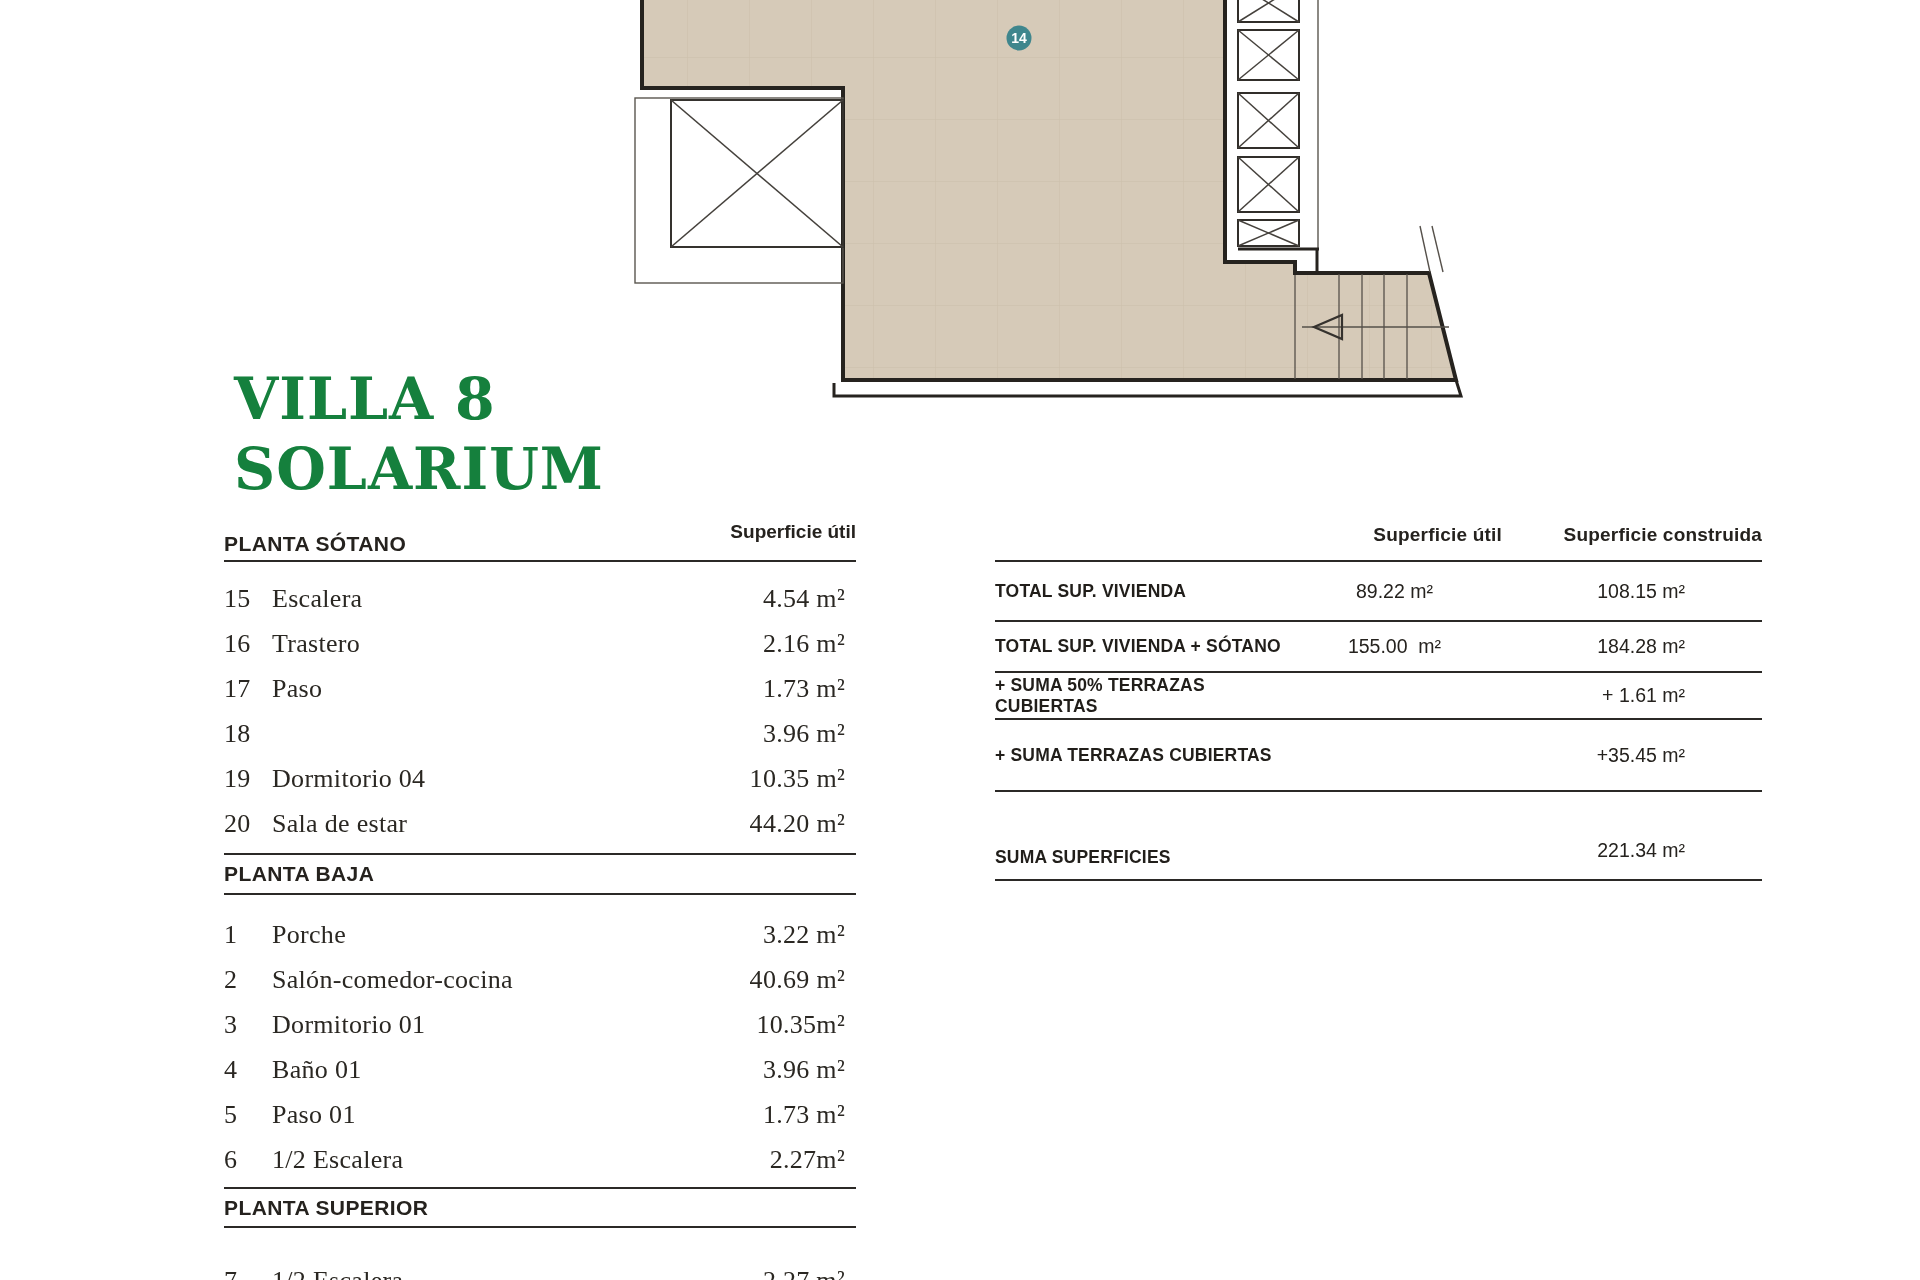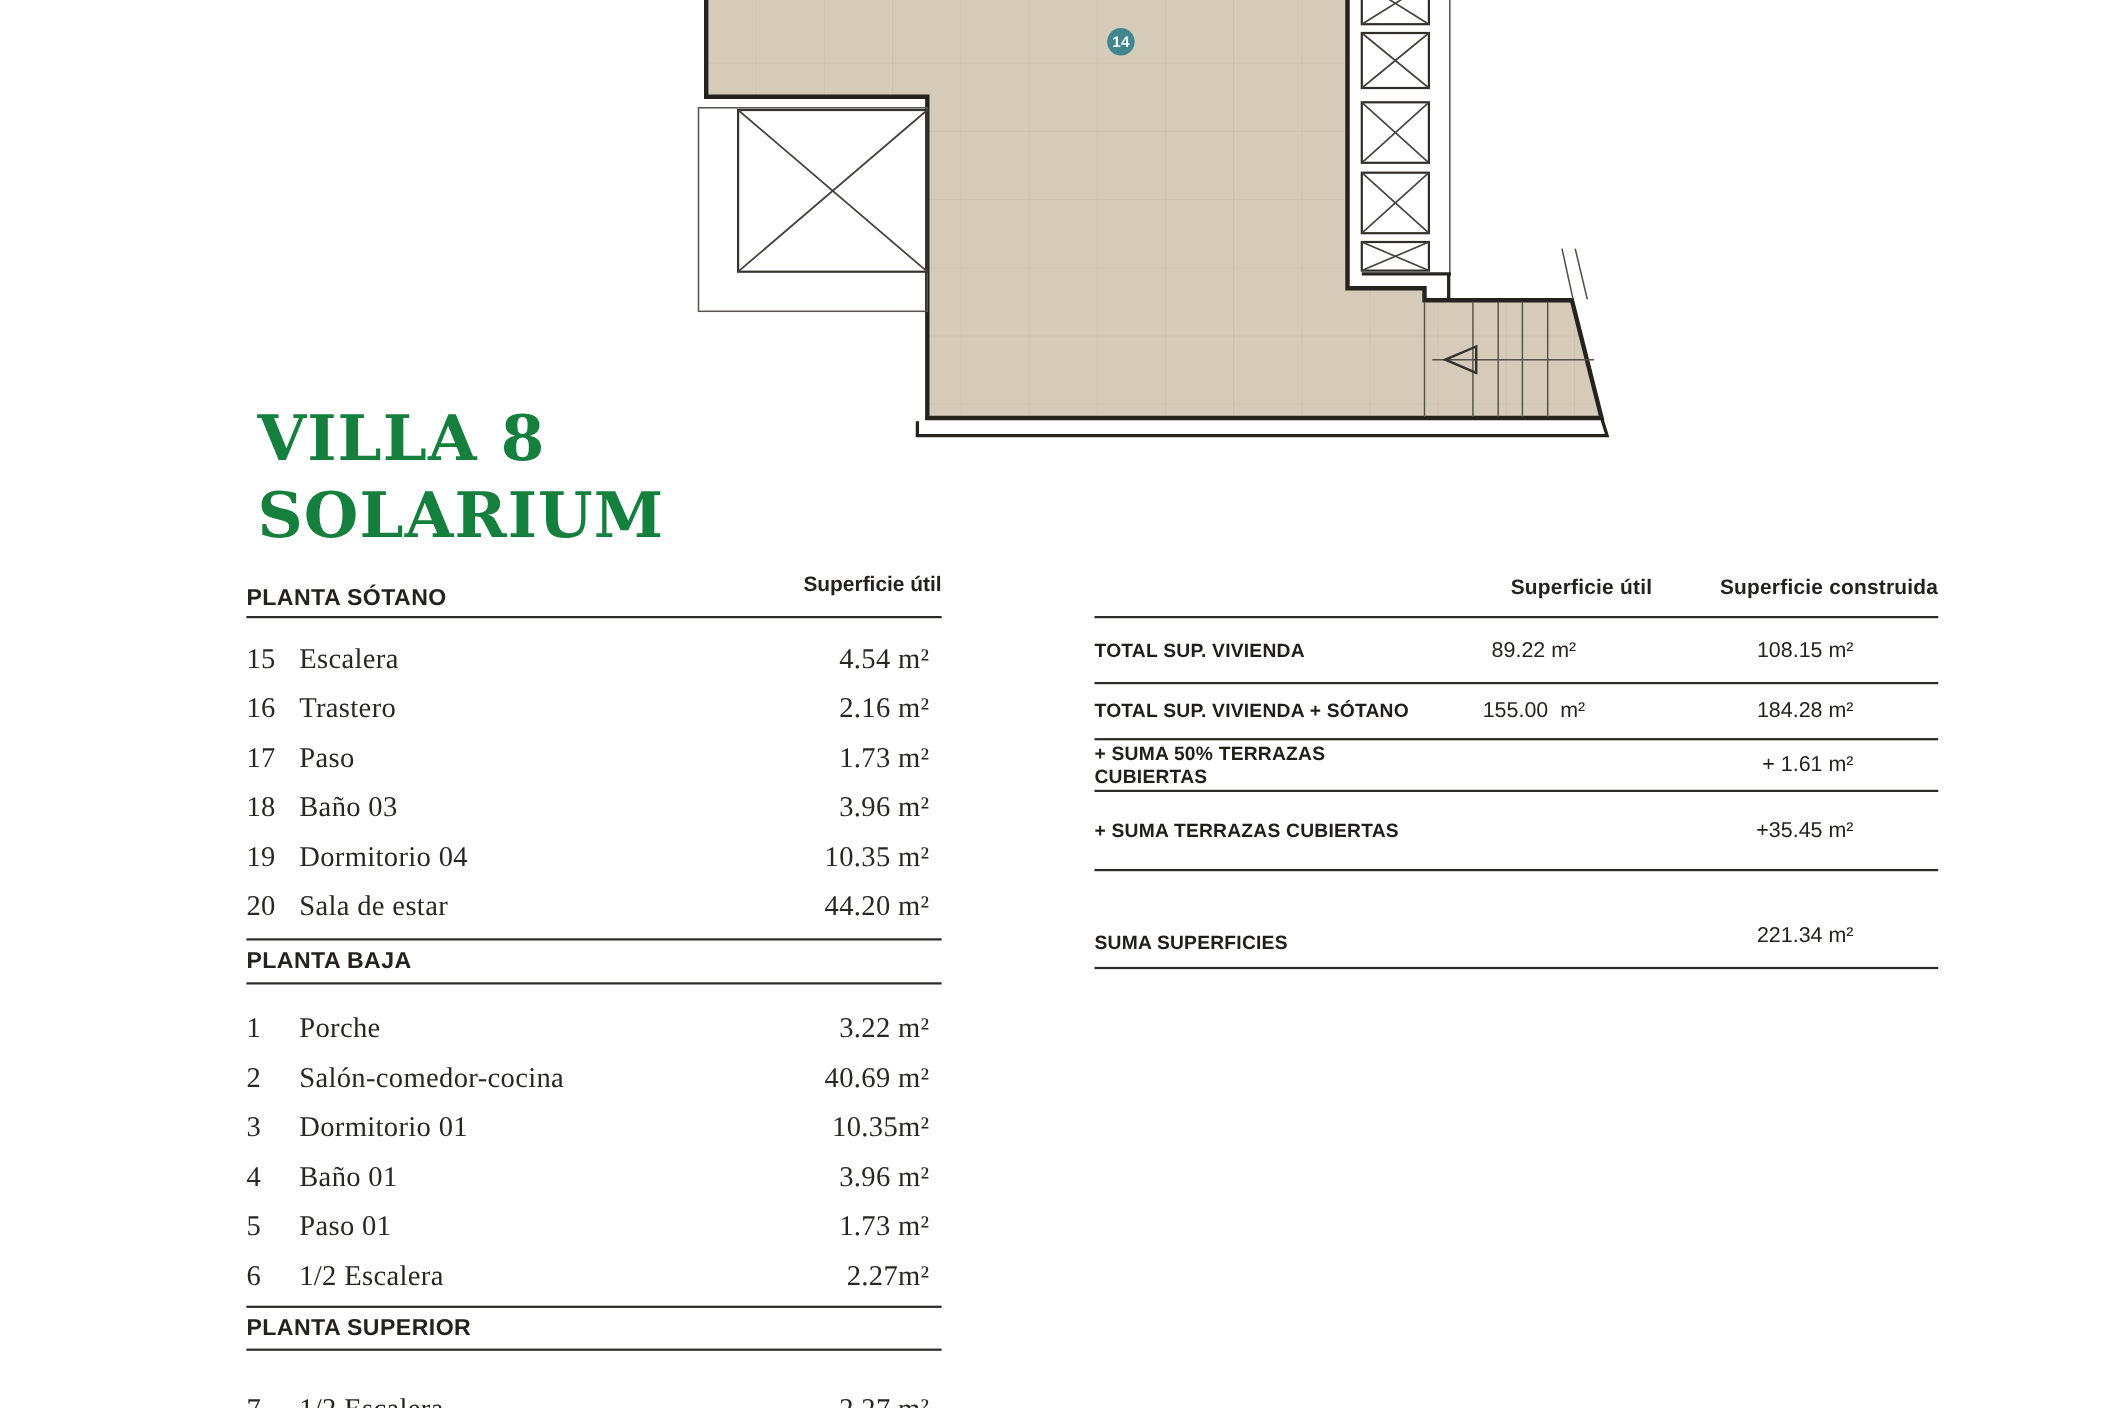--- a/index.html
+++ b/index.html
@@ -145,21 +145,20 @@
         <span class="lt-name">Trastero</span>
         <span class="lt-val">2.16 m²</span>
       </div>
     <div class="lt-row">
         <span class="lt-num">17</span>
         <span class="lt-name">Paso</span>
         <span class="lt-val">1.73 m²</span>
       </div>
     <div class="lt-row">
         <span class="lt-num">18</span>
-        <span class="lt-name">Baño 03</span>
         <span class="lt-val">3.96 m²</span>
       </div>
     <div class="lt-row">
         <span class="lt-num">19</span>
         <span class="lt-name">Dormitorio 04</span>
         <span class="lt-val">10.35 m²</span>
       </div>
     <div class="lt-row">
         <span class="lt-num">20</span>
         <span class="lt-name">Sala de estar</span>

